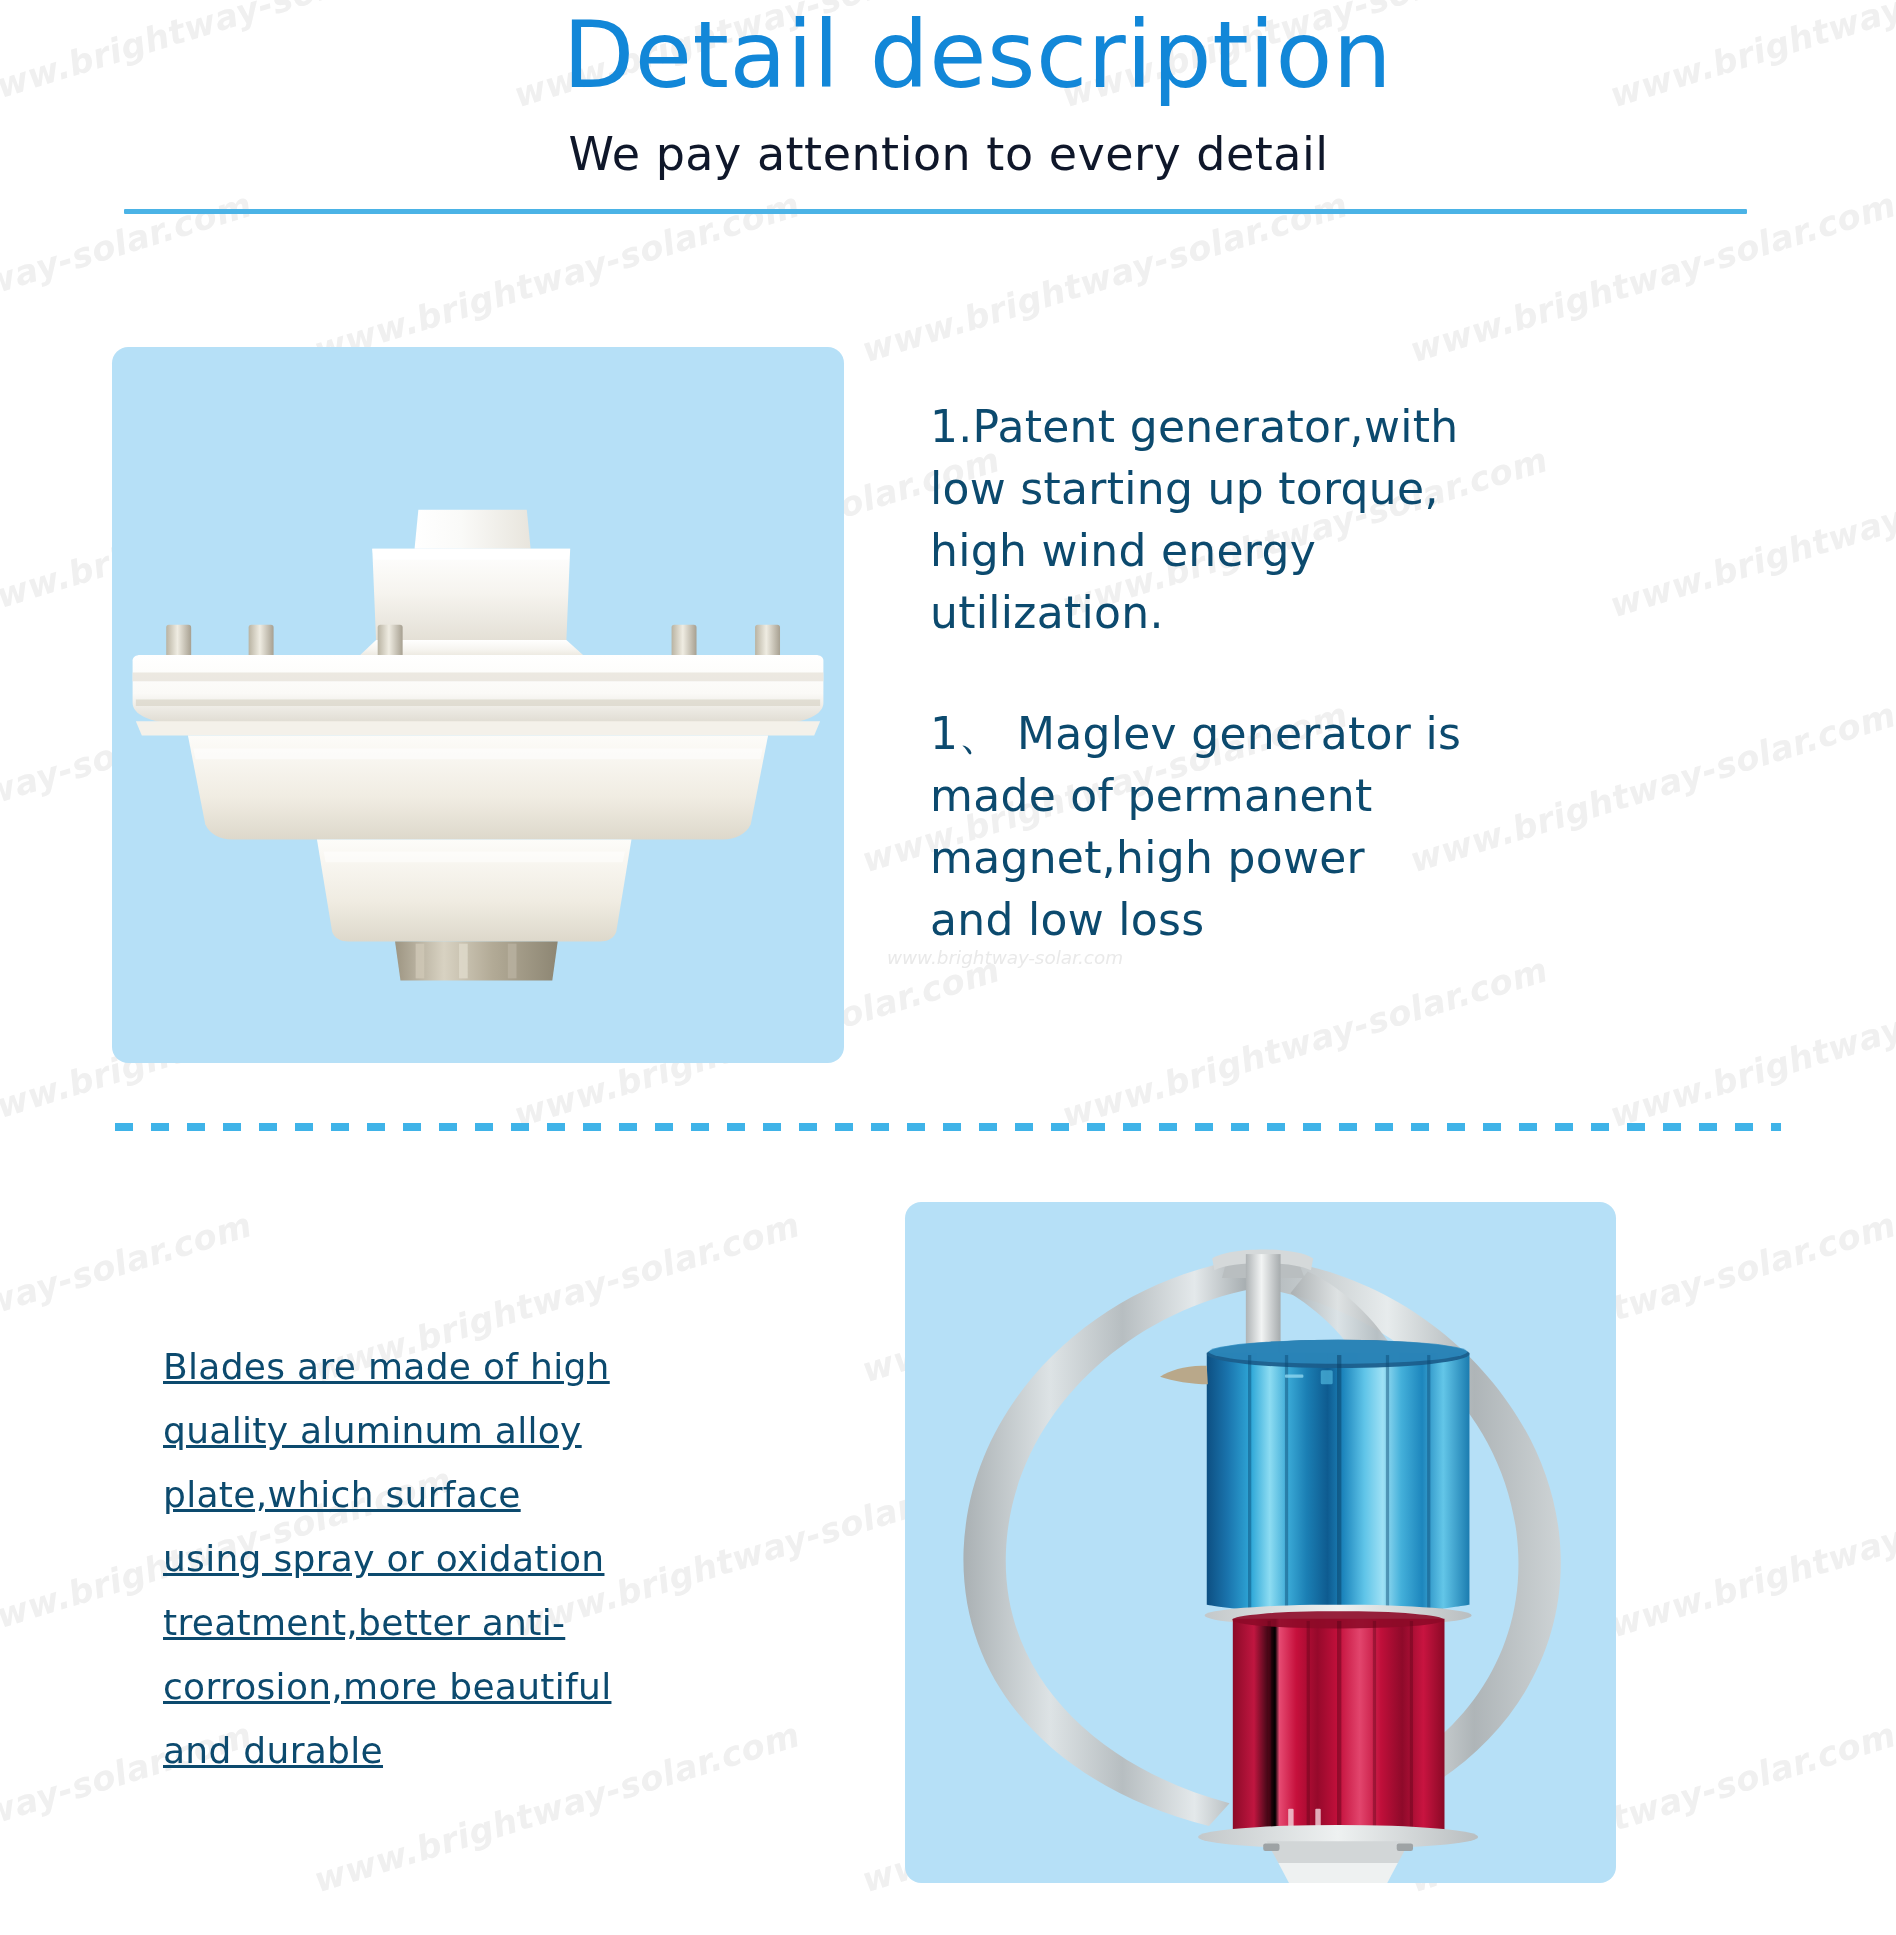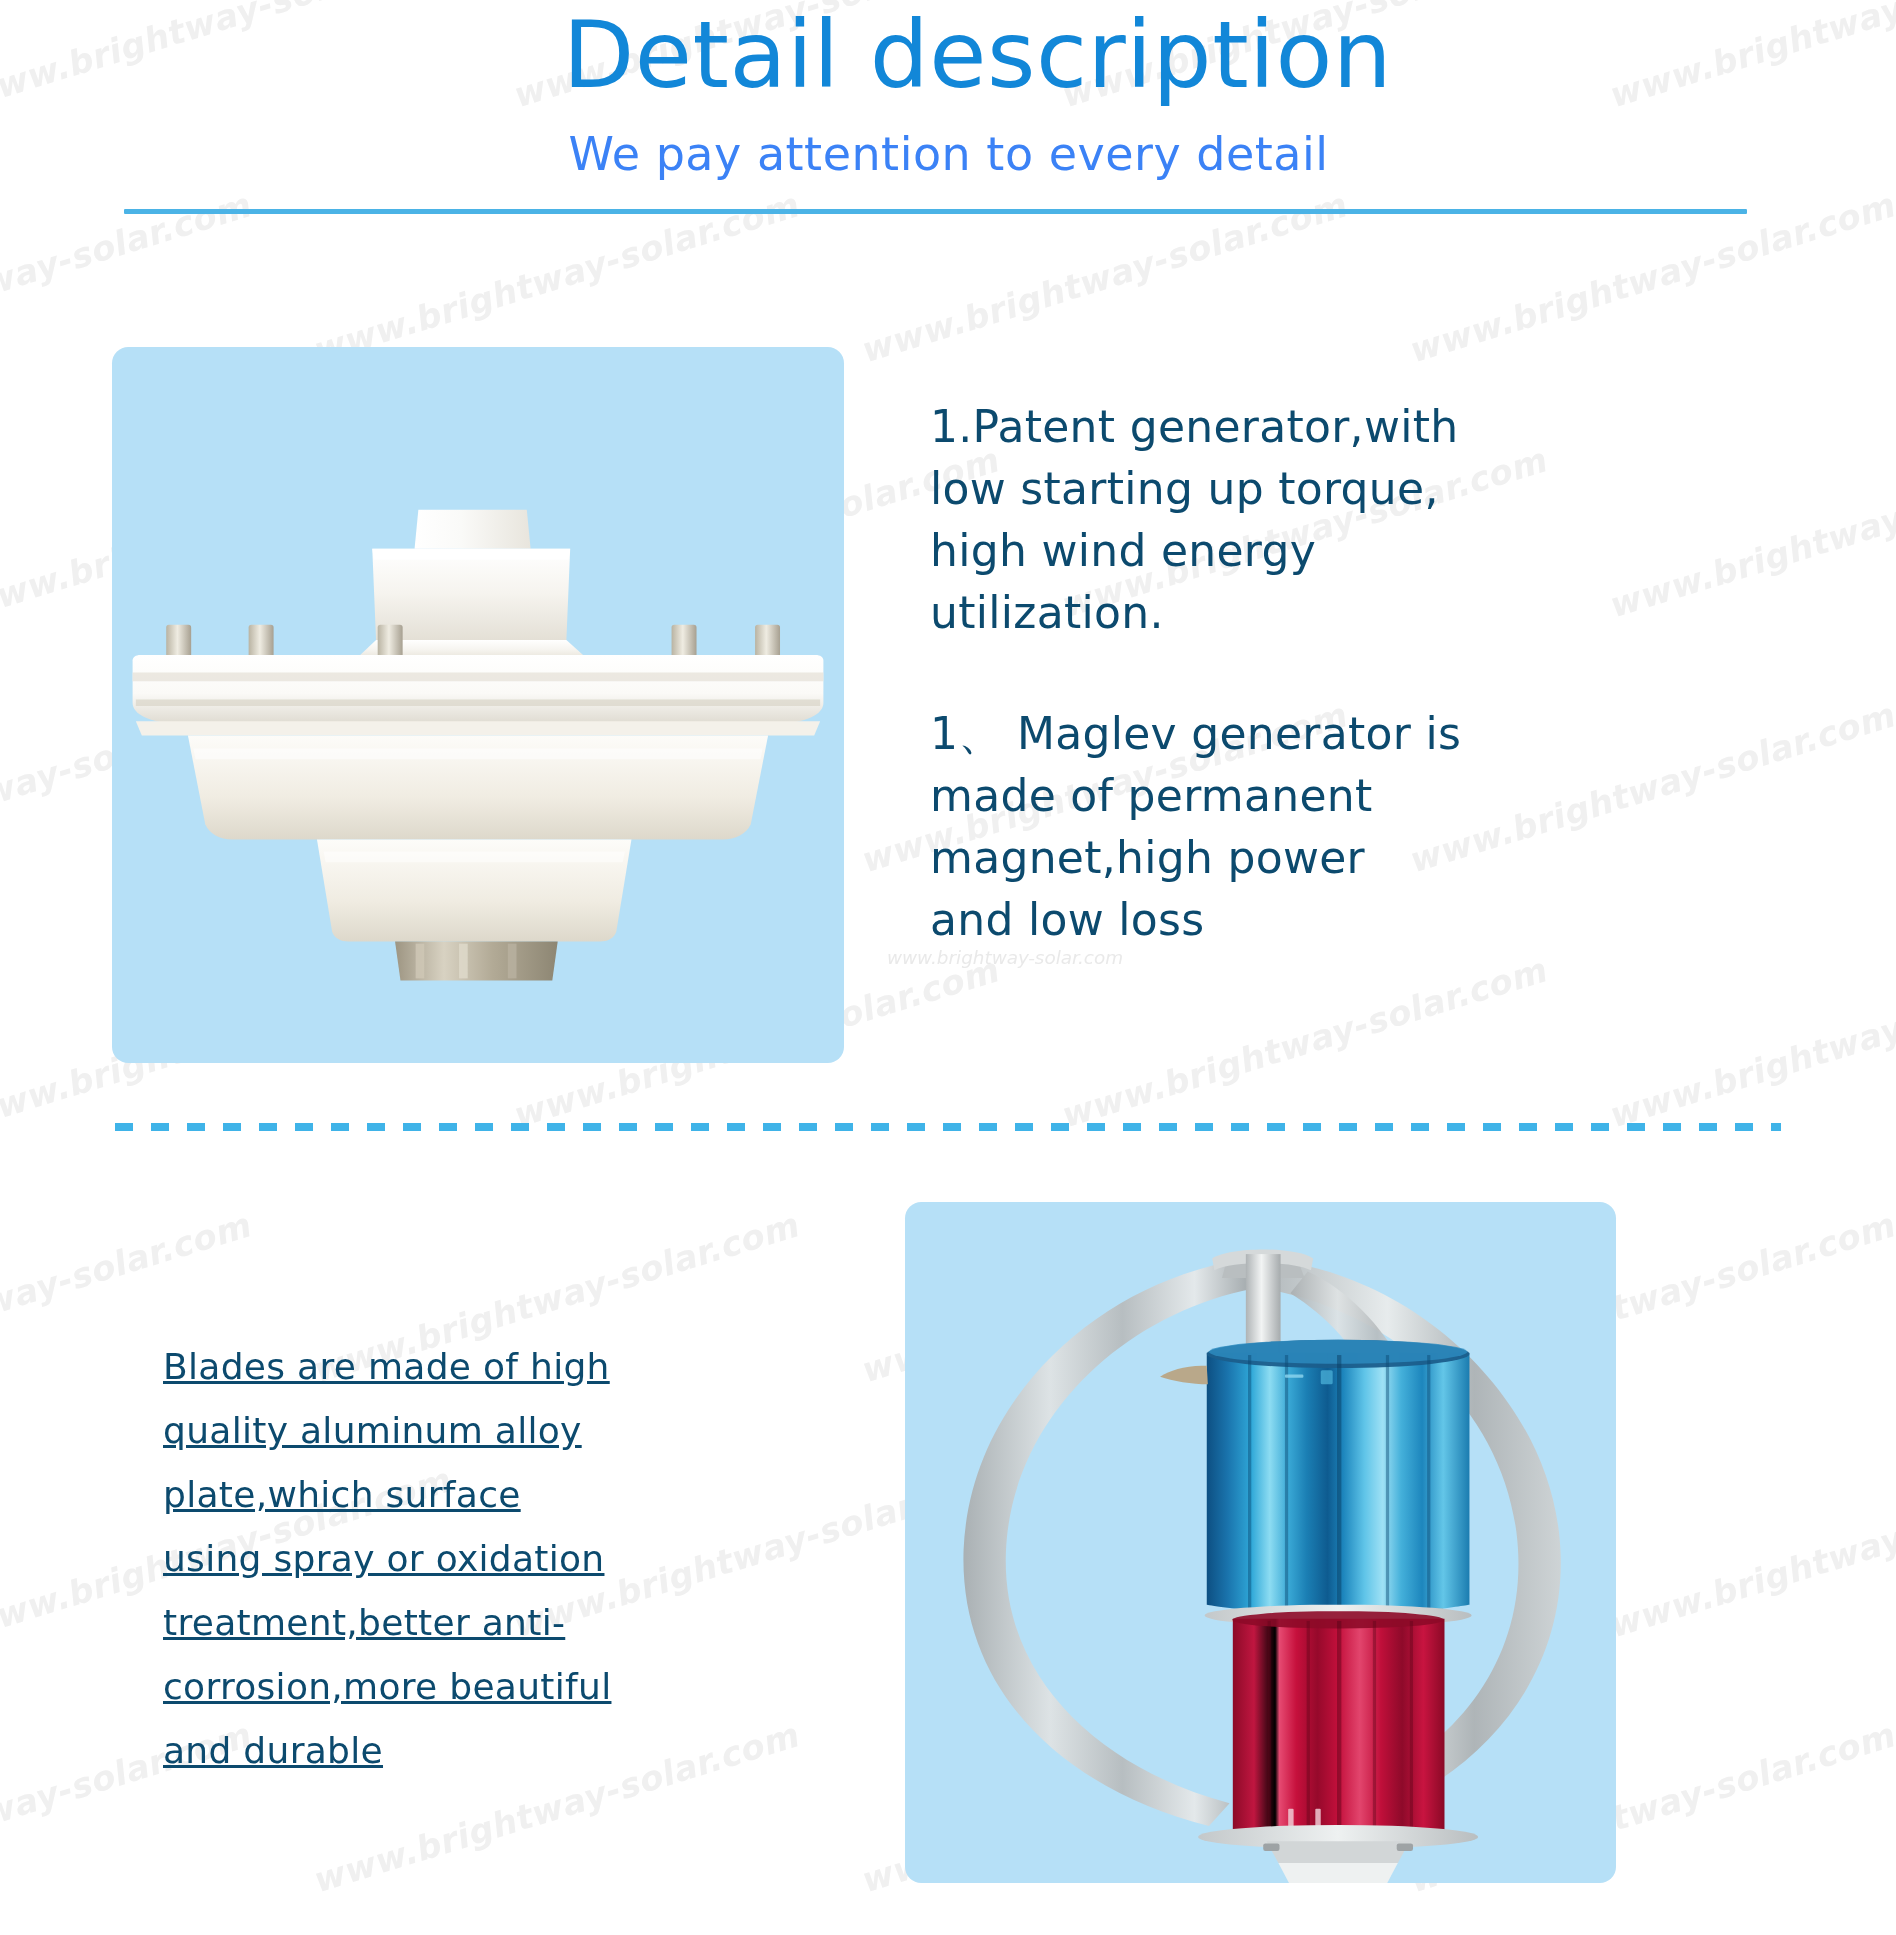--- a/index.html
+++ b/index.html
@@ -47,21 +47,21 @@
     font-weight:400;
     letter-spacing:0.5px;
     padding-left:29px;
   }
   #page-subtitle{
     position:absolute;left:0;top:127px;width:1897px;
     text-align:center;
     font-family:"DejaVu Sans", sans-serif;
     font-size:46px;
     line-height:54px;
-    color:#3b82f6;
+    color:#0f172a;
     font-weight:400;
     letter-spacing:0.5px;
   }
   #header-rule{
     position:absolute;left:124px;top:209px;
     width:1623px;height:4.9px;
     background:#4bb3e6;
     border-radius:1.1px;
   }
 

